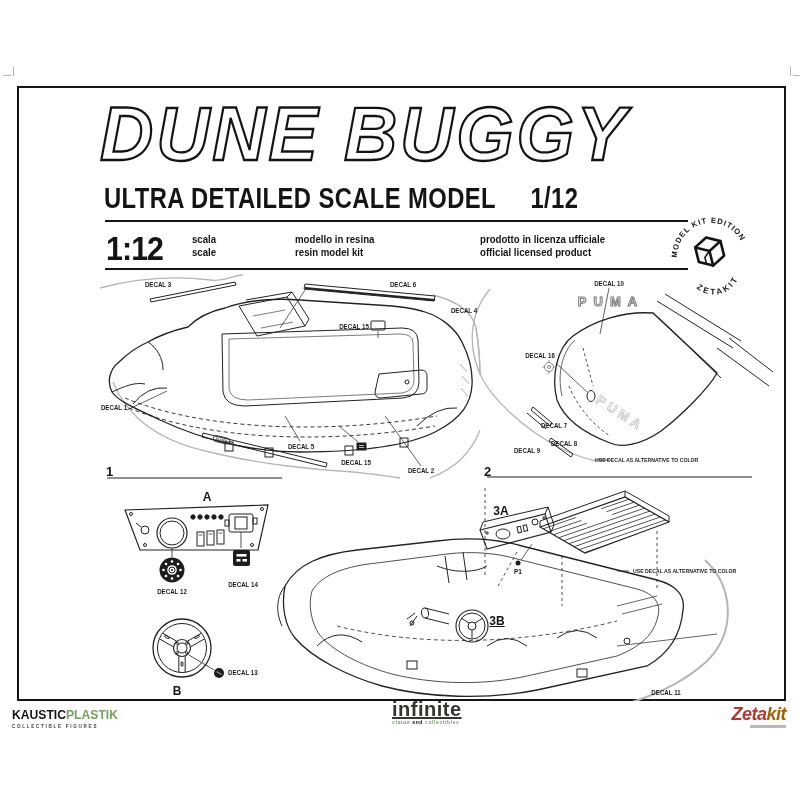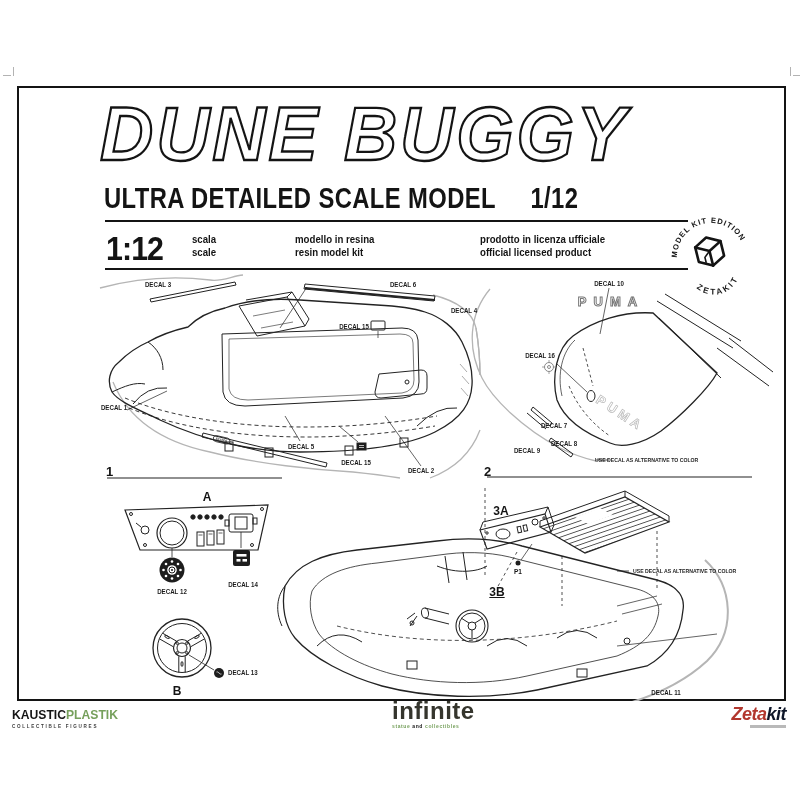--- a/index.html
+++ b/index.html
@@ -37,26 +37,26 @@
                 transform:translate(-50%,-50%);white-space:nowrap;}
   @supports (-webkit-text-stroke: 1px #777){
     .puma-outline{color:#fff;-webkit-text-stroke:1px #777;}
   }
   
   .f-kaustic{position:absolute;left:12px;top:708px;line-height:1;}
   .f-kaustic .name{font-weight:700;font-size:13.5px;letter-spacing:0;transform:scaleX(.9);
                    transform-origin:left top;white-space:nowrap;}
   .f-kaustic .tag{font-weight:700;font-size:4.6px;letter-spacing:1.7px;color:#3d3d3d;margin-top:3px;}
   .f-inf{position:absolute;left:392px;top:699px;line-height:1;}
-  .f-inf .name{font-weight:700;font-size:24px;color:#35352d;letter-spacing:.5px;}
+  .f-inf .name{font-weight:700;font-size:20px;color:#35352d;letter-spacing:.5px;text-decoration:underline;}
   .f-inf .tag{font-weight:700;font-size:5px;margin-top:1px;letter-spacing:.6px;}
   .f-zeta{position:absolute;right:14px;top:705px;text-align:right;line-height:1;}
   .f-zeta .name{font-weight:700;font-style:italic;font-size:18px;letter-spacing:-.5px;white-space:nowrap;}
   .f-zeta .fineprint{width:36px;height:3px;background:#b9b9b9;margin:2px 0 0 auto;}
-  .grn{color:#76a05c;} .red{color:#b2372e;} .drk{color:#0f172a;} .blk{color:#161616;}
+  .grn{color:#76a05c;} .red{color:#b2372e;} .drk{color:#a16207;} .blk{color:#161616;}
   svg text{font-family:"Liberation Sans",sans-serif;}
 </style>
 </head>
 <body>
 
 <div class="crop" style="left:13px;top:67px;width:1px;height:9px;"></div>
 <div class="crop" style="left:3px;top:75px;width:8px;height:1px;"></div>
 <div class="crop" style="left:790px;top:67px;width:1px;height:9px;"></div>
 <div class="crop" style="left:793px;top:75px;width:7px;height:1px;"></div>
 
@@ -342,21 +342,21 @@
 <span class="note" style="left:595px;top:460px;">USE DECAL AS ALTERNATIVE TO COLOR</span>
 <span class="num" style="left:484px;top:464px;">2</span>
 
 <span class="seclab" style="left:207px;top:497px;">A</span>
 <span class="lbl" style="left:172px;top:591px;">DECAL 12</span>
 <span class="lbl" style="left:243px;top:584px;">DECAL 14</span>
 <span class="seclab" style="left:177px;top:691px;">B</span>
 <span class="lbl left" style="left:228px;top:672px;">DECAL 13</span>
 <span class="seclab" style="left:501px;top:511px;">3A</span>
 <span class="seclab small" style="left:518px;top:571px;">P1</span>
-<span class="seclab" style="left:497px;top:592px;text-decoration:underline;">3B</span>
+<span class="seclab" style="left:497px;top:621px;text-decoration:underline;">3B</span>
 <span class="note" style="left:633px;top:571px;">USE DECAL AS ALTERNATIVE TO COLOR</span>
 <span class="lbl" style="left:666px;top:692px;">DECAL 11</span>
 
 <div class="f-kaustic">
   <div class="name">
     <span class="blk">KAUSTIC</span><span class="grn">PLASTIK</span>
   </div>
   <div class="tag">COLLECTIBLE FIGURES</div>
 </div>
 

